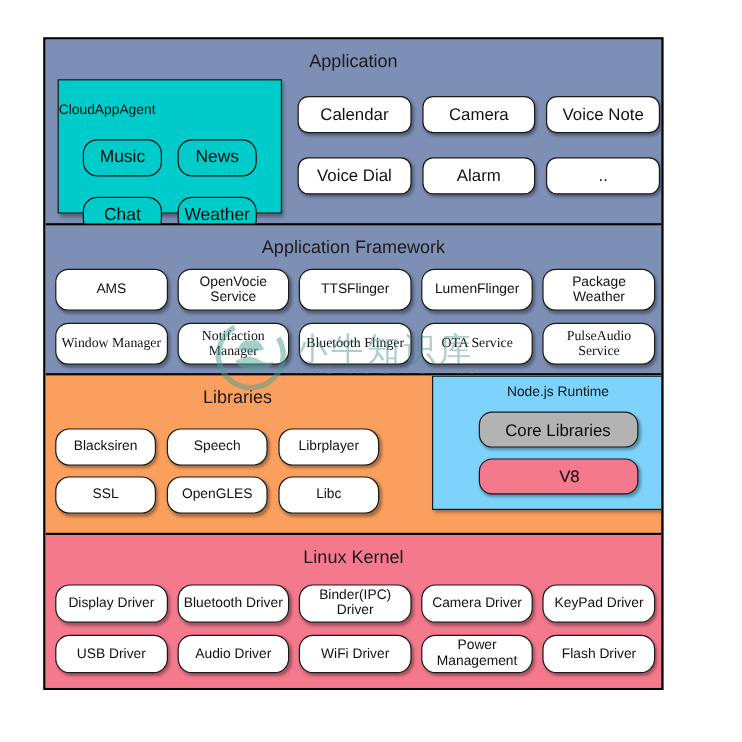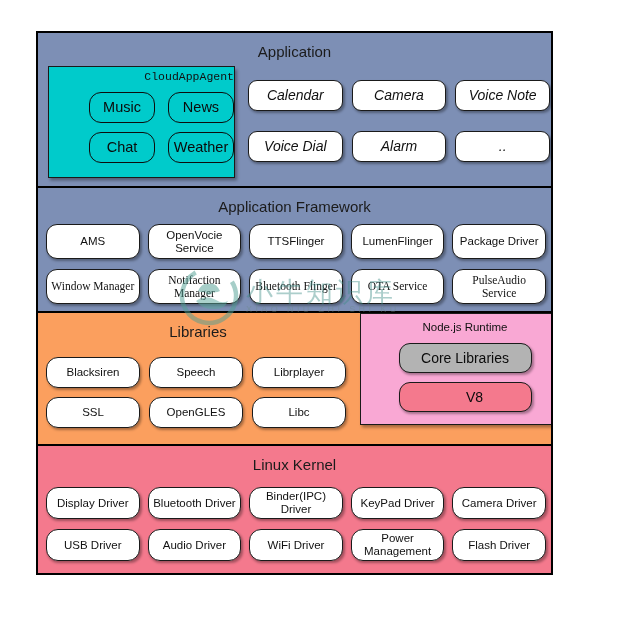--- a/index.html
+++ b/index.html
@@ -82,32 +82,31 @@
     top: 33px;
     width: 187px;
     height: 112px;
     background: #00cbcb;
     border: 1.6px solid #1a1a1a;
     box-sizing: border-box;
     box-shadow: 2px 2.5px 3px rgba(0,0,0,0.35);
     z-index: 3;
   }
   #cloud-agent-title {
-    text-align: right;
+    text-align: left;
     font-size: 11.5px;
     color: #111111;
-    padding-top: 4px;
-    line-height: 1;
-    font-family: Liberation Mono, monospace;
+    padding-top: 20px;
+    line-height: 1;
   }
   .agent-row {
     display: flex;
-    justify-content: flex-end;
+    justify-content: center;
     gap: 13px;
-    margin-top: 9px;
+    margin-top: 17px;
   }
   .agent-pill {
     background: #00cbcb;
     border: 1.6px solid #0d0d0d;
     border-radius: 12px;
     width: 66px;
     height: 31px;
     display: flex;
     align-items: center;
     justify-content: center;
@@ -116,21 +115,21 @@
     box-sizing: border-box;
   }
 
   #app-grid {
     position: absolute;
     left: 210px;
     top: 47px;
     width: 302px;
     z-index: 3;
   }
-  #app-grid .row { gap: 9px; font-style: italic; }
+  #app-grid .row { gap: 9px; }
   #app-grid .row + .row { margin-top: 20px; }
   #app-grid .pill {
     width: 95px;
     height: 31px;
     font-size: 14px;
     border-radius: 9px;
   }
 
   
   #layer-framework {
@@ -161,33 +160,33 @@
   #lib-grid {
     position: absolute;
     left: 8px;
     top: 44px;
     width: 310px;
     z-index: 3;
   }
   #lib-grid .row { gap: 9px; }
   #lib-grid .row + .row { margin-top: 9px; }
   #lib-grid .pill {
-    width: 94px;
+    width: 84px;
     height: 31px;
     font-size: 11.5px;
     border-radius: 12px;
   }
 
   #node-box {
     position: absolute;
     left: 322px;
     top: 0px;
     width: 210px;
     height: 112px;
-    background: #f9a8d4;
+    background: #7dd3fc;
     border: 1.6px solid #1a1a1a;
     box-sizing: border-box;
     box-shadow: 2px 2.5px 3px rgba(0,0,0,0.35);
     z-index: 3;
   }
   #node-title {
     text-align: center;
     font-size: 11.5px;
     color: #111111;
     padding-top: 8px;
@@ -297,21 +296,21 @@
   </div>
 
   <div class="layer" id="layer-framework">
     <div class="layer-title">Application Framework</div>
     <div id="fw-grid">
       <div class="row">
         <div class="pill">AMS</div>
         <div class="pill">OpenVocie Service</div>
         <div class="pill">TTSFlinger</div>
         <div class="pill">LumenFlinger</div>
-        <div class="pill">Package Driver</div>
+        <div class="pill">Package Weather</div>
       </div>
       <div class="row">
         <div class="pill">Window Manager</div>
         <div class="pill">Notifaction Manager</div>
         <div class="pill">Bluetooth Flinger</div>
         <div class="pill">OTA Service</div>
         <div class="pill">PulseAudio Service</div>
       </div>
     </div>
   </div>
@@ -339,22 +338,22 @@
     </div>
   </div>
 
   <div class="layer" id="layer-kernel">
     <div class="layer-title">Linux Kernel</div>
     <div id="kern-grid">
       <div class="row">
         <div class="pill">Display Driver</div>
         <div class="pill">Bluetooth Driver</div>
         <div class="pill">Binder(IPC) Driver</div>
+        <div class="pill">Camera Driver</div>
         <div class="pill">KeyPad Driver</div>
-        <div class="pill">Camera Driver</div>
       </div>
       <div class="row">
         <div class="pill">USB Driver</div>
         <div class="pill">Audio Driver</div>
         <div class="pill">WiFi Driver</div>
         <div class="pill">Power Management</div>
         <div class="pill">Flash Driver</div>
       </div>
     </div>
   </div>

